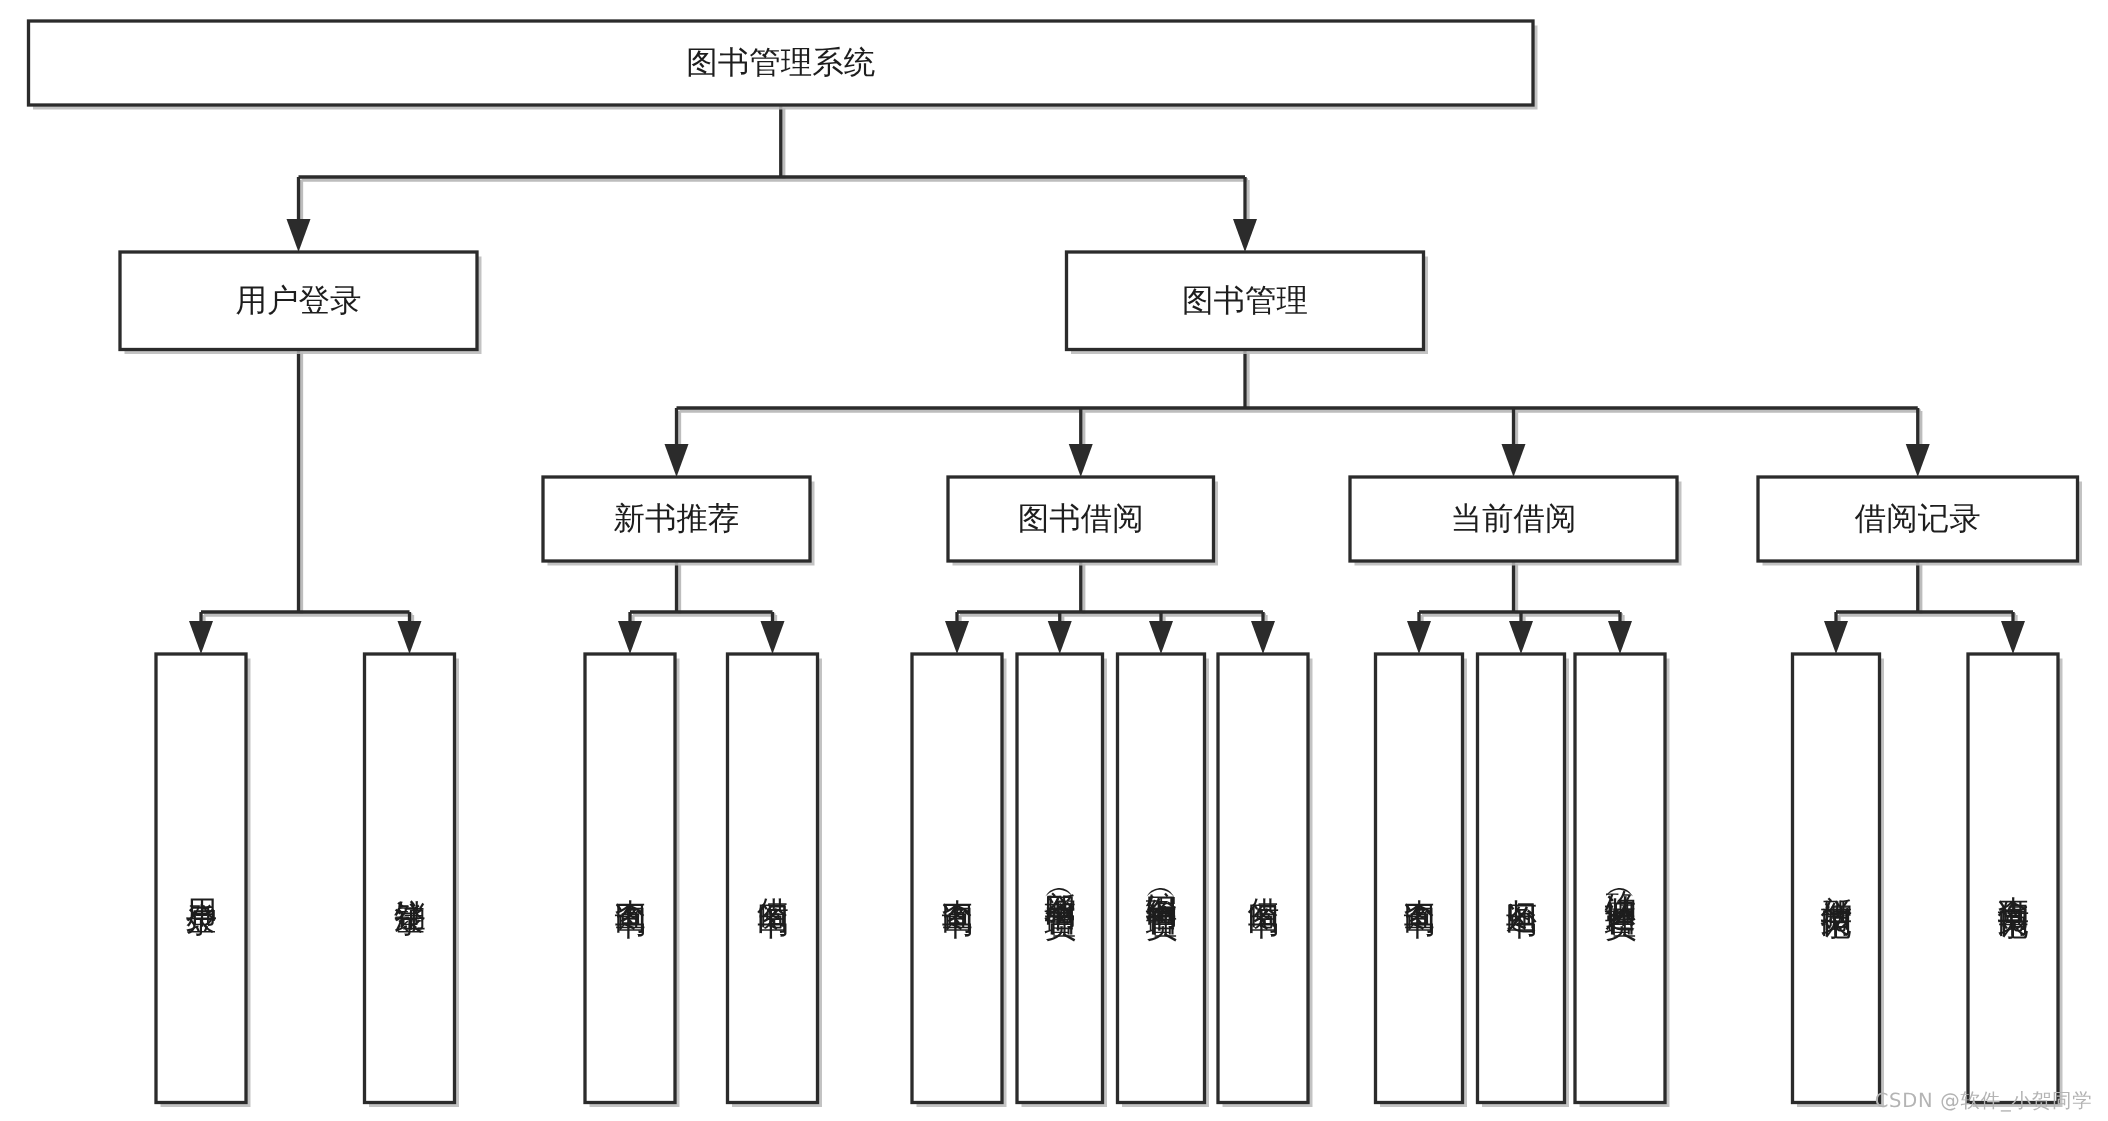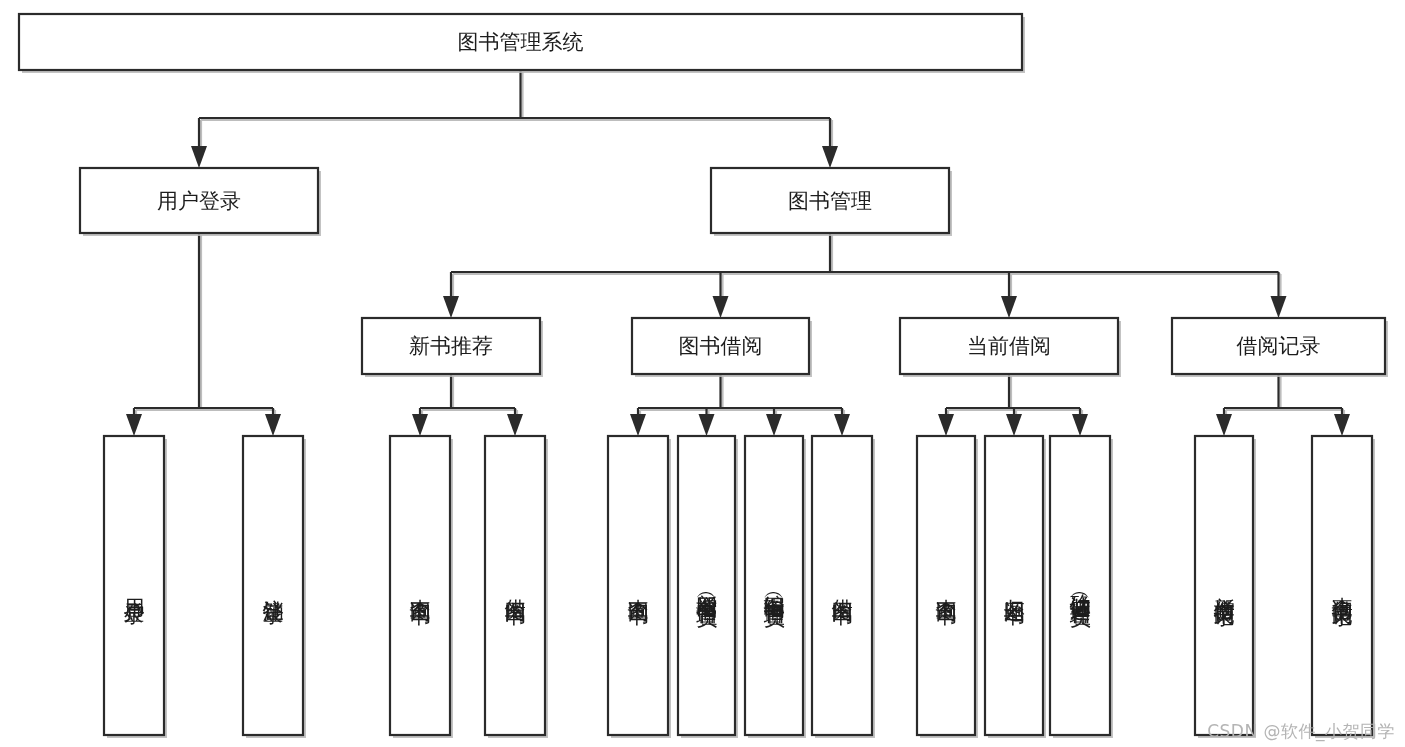--- a/index.html
+++ b/index.html
@@ -74,21 +74,21 @@
     justify-content: center;
     text-align: center;
     white-space: nowrap;
     pointer-events: none;
   }
   .watermark {
     position: absolute;
     right: 10px;
     bottom: 4px;
     font-family: "DejaVu Sans", "Liberation Sans", sans-serif;
-    font-size: 17px;
+    font-size: 13px;
     color: #b4b4b4;
     letter-spacing: 0.5px;
     user-select: none;
   }
 </style>
 </head>
 <body>
 
 <div id="diagram-root">
   <svg id="tree-svg" viewBox="0 0 1405 747" xmlns="http://www.w3.org/2000/svg">

